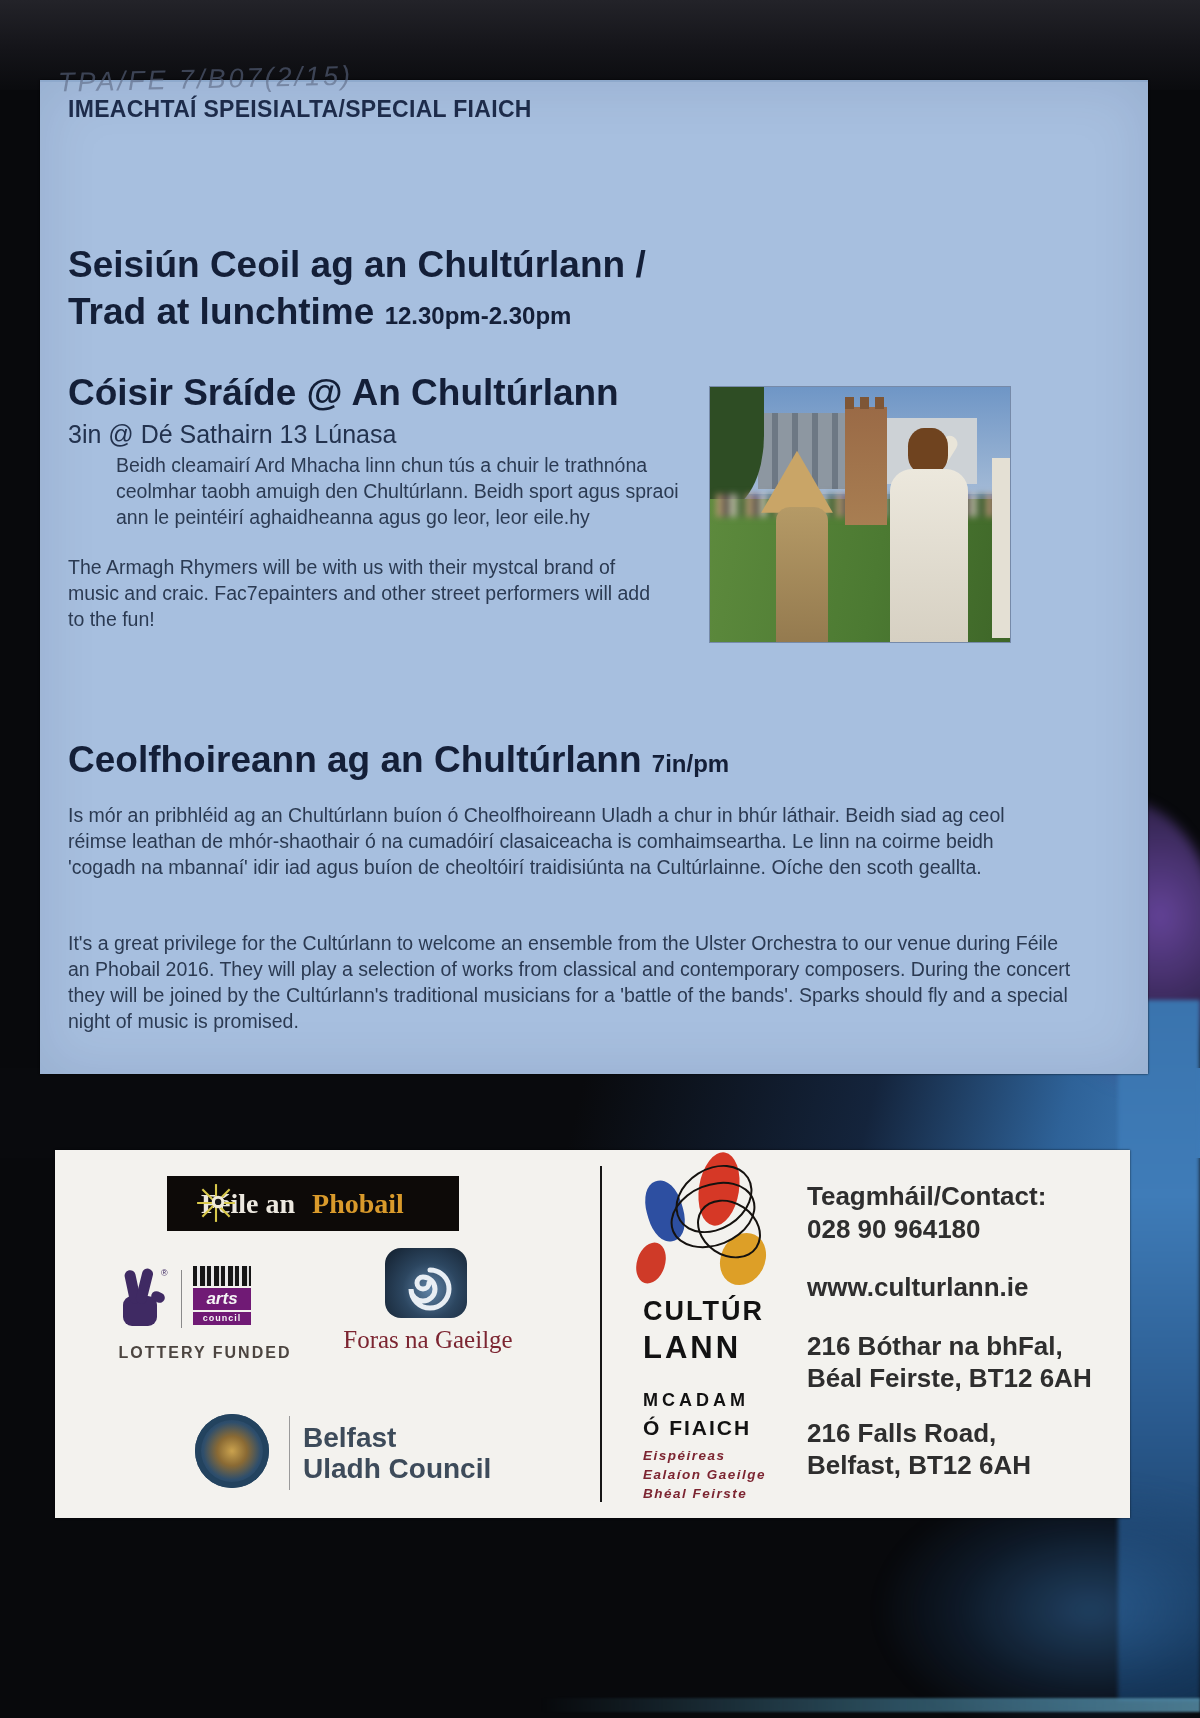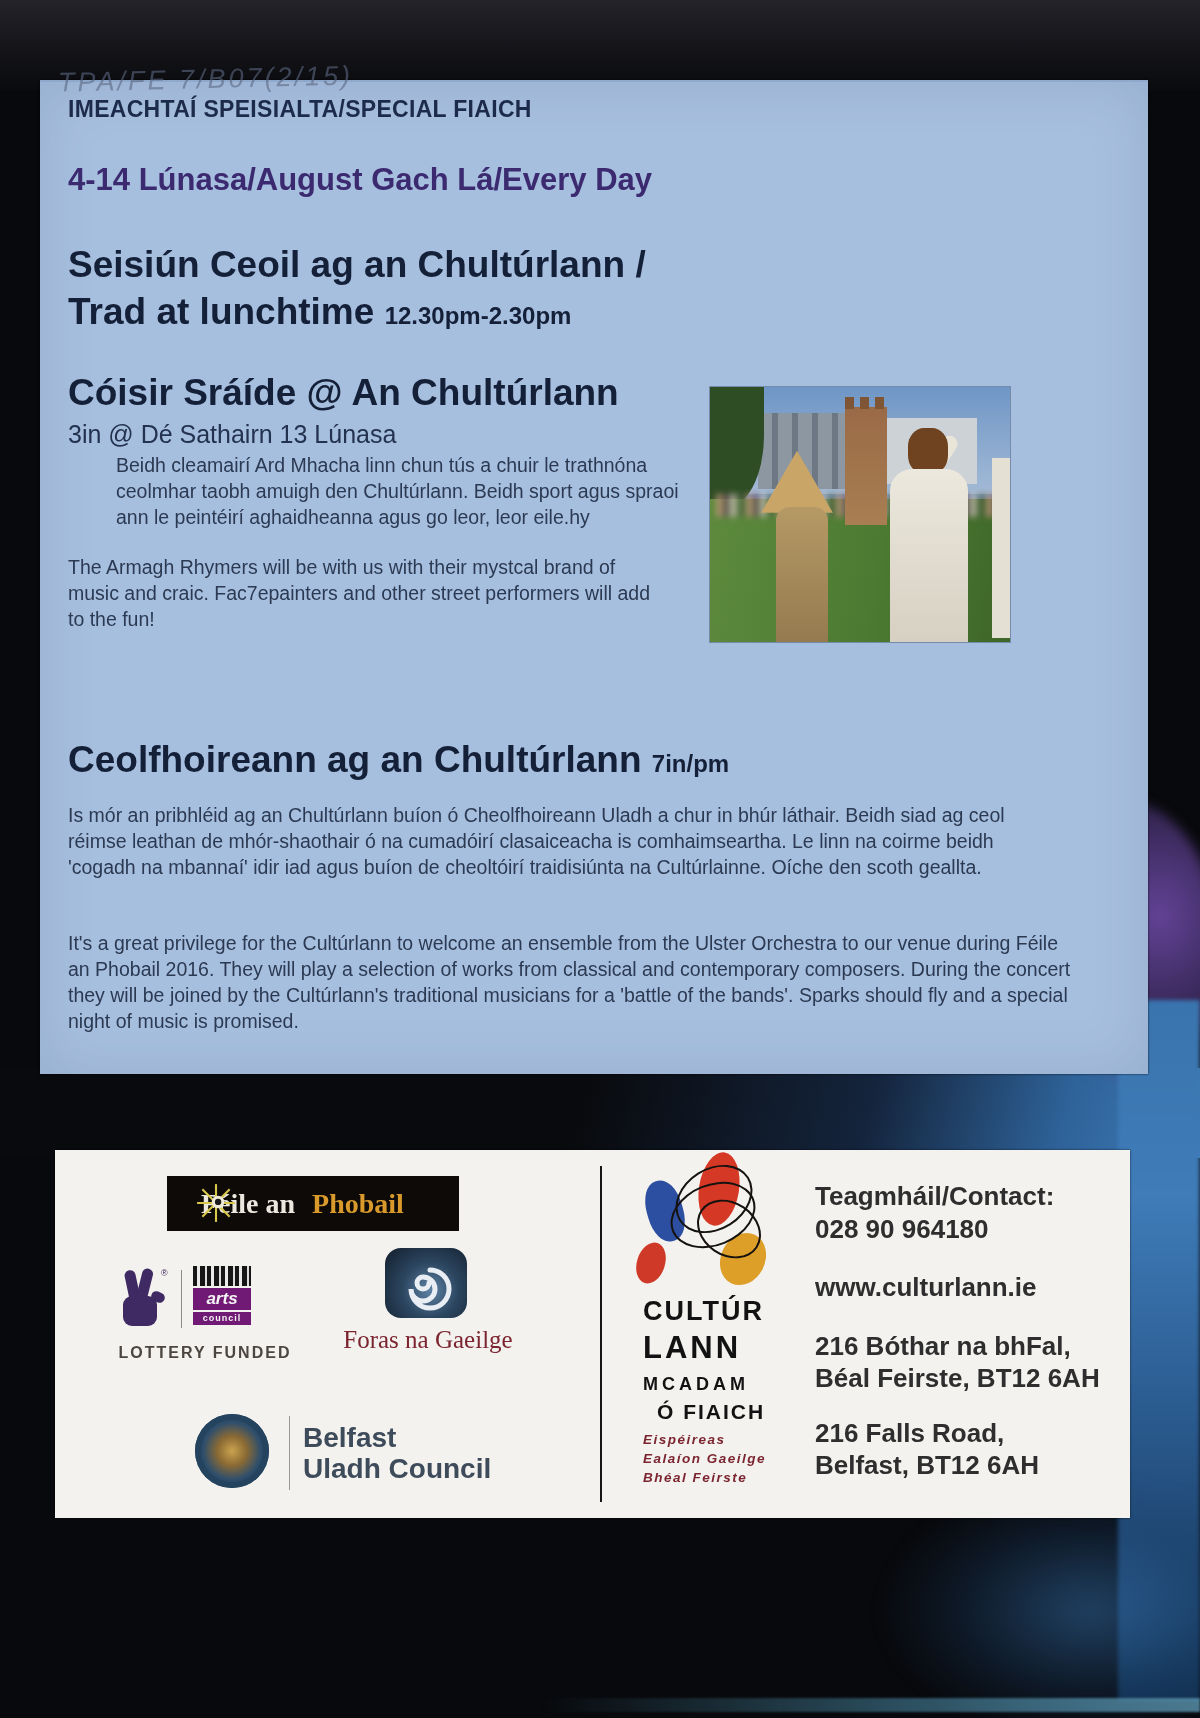--- a/index.html
+++ b/index.html
@@ -104,25 +104,25 @@
   .cl-red1{left:66px;top:2px;width:40px;height:74px;border-radius:50%;background:#d63826;transform:rotate(9deg);}
   .cl-blue{left:14px;top:30px;width:36px;height:62px;border-radius:46%;background:#2d4fa1;transform:rotate(-16deg);}
   .cl-red2{left:4px;top:92px;width:28px;height:42px;border-radius:50%;background:#cf3a28;transform:rotate(18deg);}
   .cl-gold{left:88px;top:82px;width:44px;height:54px;border-radius:50%;background:#dd9f27;transform:rotate(26deg);}
   .cl-wire1{left:36px;top:34px;width:84px;height:58px;border:2px solid #15120f;border-radius:50%;transform:rotate(-22deg);}
   .cl-wire2{left:62px;top:52px;width:64px;height:50px;border:2px solid #15120f;border-radius:50%;transform:rotate(34deg);}
   .cl-wire3{left:50px;top:8px;width:58px;height:78px;border:2px solid #15120f;border-radius:50%;transform:rotate(58deg);}
   .cult-text{left:588px;top:146px;color:#121212;}
   .ct-1{font-size:27px;font-weight:bold;letter-spacing:2px;}
   .ct-2{font-size:31px;font-weight:bold;letter-spacing:3px;margin-top:3px;}
-  .ct-3{font-size:18px;font-weight:bold;letter-spacing:4px;margin-top:8px;}
-  .ct-4{font-size:21px;font-weight:bold;letter-spacing:2px;margin-top:5px;margin-left:14px;}
+  .ct-3{font-size:18px;font-weight:bold;letter-spacing:4px;margin-top:24px;}
+  .ct-4{font-size:21px;font-weight:bold;letter-spacing:2px;margin-top:5px;}
   .ct-tag{margin-top:7px;font-size:13.5px;font-weight:bold;font-style:italic;color:#7c2531;
           line-height:1.4;letter-spacing:1.5px;}
-  .contact{left:752px;top:30px;color:#2e2e2e;font-size:26px;font-weight:600;line-height:1.25;margin-left:8px;}
+  .contact{left:752px;top:30px;color:#2e2e2e;font-size:26px;font-weight:600;line-height:1.25;}
   .c-gap{height:26px;}
   .c-gap2{height:22px;}
 </style>
 </head>
 <body>
 
 <div>
 
   <div class="abs bg-top"></div>
   <div class="abs bg-midband"></div>
@@ -130,21 +130,20 @@
   <div class="abs bg-right-col"></div>
   <div class="abs bg-glow"></div>
   <div class="abs bg-bottom-strip"></div>
 
   <div class="abs panel">
 
     <div class="abs handwriting">TPA/FE 7/B07(2/15)</div>
 
     <div class="abs hdr">IMEACHTAÍ SPEISIALTA/SPECIAL FIAICH</div>
 
-    <div class="abs date-hdr">4-14 Lúnasa/August Gach Lá/Every Day</div>
 
     <div class="abs ev-title t1">
       <span>Seisiún Ceoil ag an Chultúrlann /</span><br>
       <span>Trad at lunchtime</span>
       <span class="time-sm">12.30pm-2.30pm</span>
     </div>
 
     <div class="abs ev-title t2">Cóisir Sráíde @ An Chultúrlann</div>
     <div class="abs sub">3in @ Dé Sathairn 13 Lúnasa</div>
     <div class="abs body-p p1">Beidh cleamairí Ard Mhacha linn chun tús a chuir le trathnóna ceolmhar taobh amuigh den Chultúrlann.  Beidh sport agus spraoi ann le peintéirí aghaidheanna agus go leor, leor eile.hy</div>

